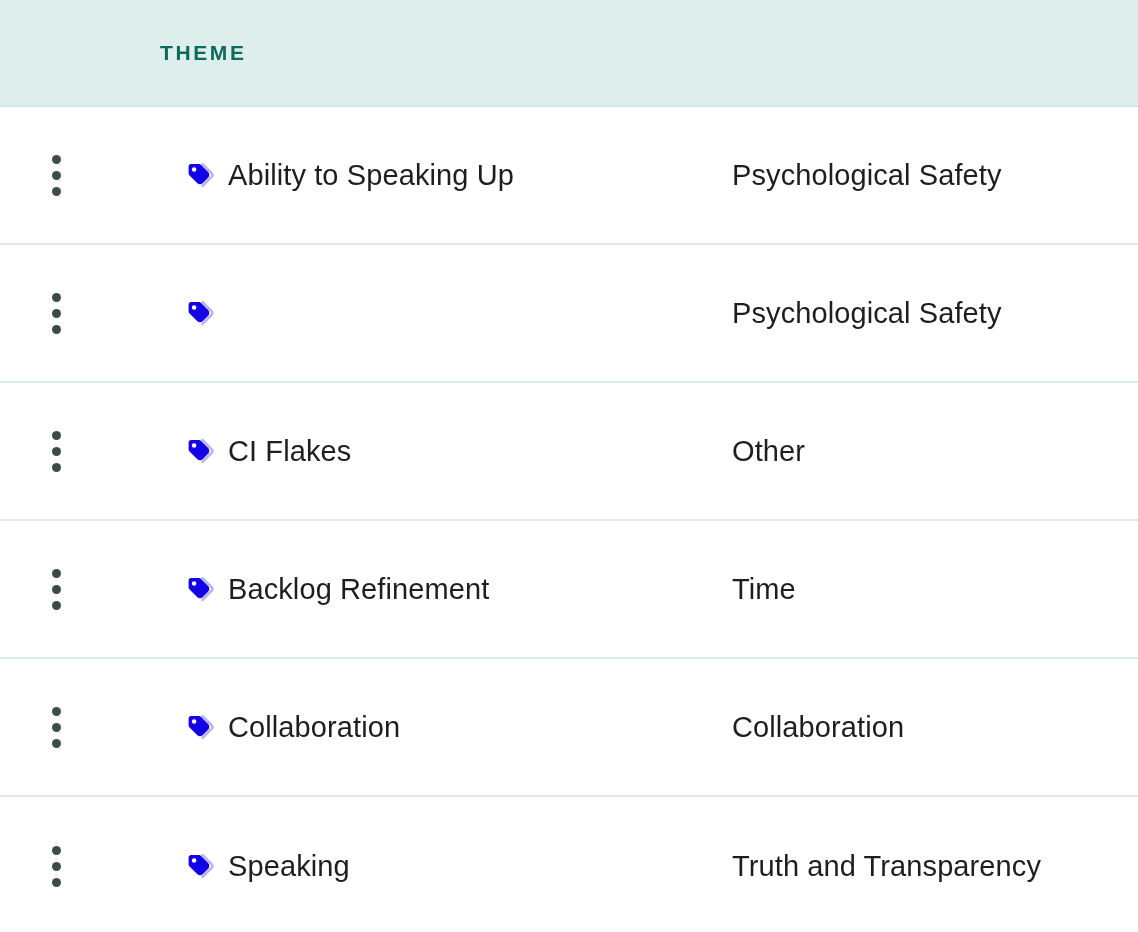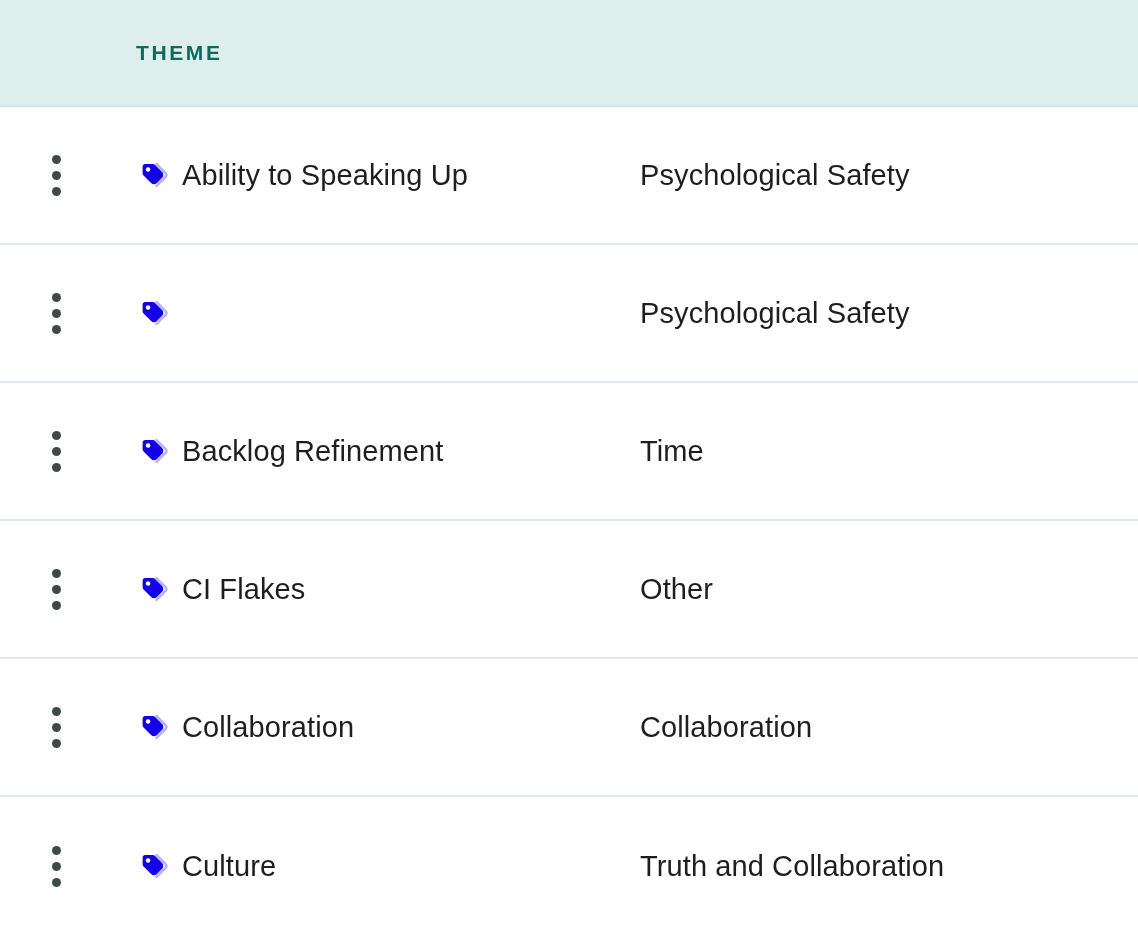--- a/index.html
+++ b/index.html
@@ -34,38 +34,40 @@
     box-sizing: border-box;
   }
   .th {
     color: #0d6b5e;
     font-size: 21px;
     font-weight: bold;
     letter-spacing: 2.6px;
     text-transform: uppercase;
     white-space: nowrap;
     font-family: "Liberation Sans", "DejaVu Sans", sans-serif;
+    margin-left: 24px;
   }
   .col-menu   { width: 136px; min-width: 136px; }
   .col-theme  { width: 504px; min-width: 504px; }
   .col-type   { flex: 1 1 auto; }
 
   
   .table-body {
     display: flex;
     flex-direction: column;
   }
   .table-row {
     height: 138px;
     min-height: 138px;
     display: flex;
     align-items: center;
     background: #ffffff;
     border-bottom: 2px solid #dde9f2;
     box-sizing: border-box;
+    gap: 46px;
   }
   .table-row.last-row {
     border-bottom: none;
   }
 
   
   .cell-menu {
     width: 136px;
     min-width: 136px;
     display: flex;
@@ -217,20 +219,49 @@
       <svg class="tag-icon" viewBox="0 0 36 36" aria-hidden="true">
 
         <path d="M20.5 7.2 L29.8 16.4 C30.7 17.3 30.7 18.7 29.8 19.6 L20.5 28.8" fill="none" stroke="#b7b3f0" stroke-width="2.6" stroke-linecap="round" stroke-linejoin="round"></path>
 
         <path d="M6.6 9.4 C6.6 8.0 7.7 6.9 9.1 6.9 L17.0 6.9 C17.7 6.9 18.3 7.2 18.8 7.7 L26.1 15.0
                  C27.7 16.6 27.7 19.2 26.1 20.8 L20.9 26.0 C19.3 27.6 16.7 27.6 15.1 26.0
                  L7.8 18.7 C7.3 18.2 6.6 17.4 6.6 16.6 Z" fill="#1400e6"></path>
 
         <circle cx="12.1" cy="12.4" r="2.25" fill="#ffffff"></circle>
       </svg>
+      <span class="theme-label">CI Flakes</span>
+    </div>
+
+    <div class="cell-type">
+      <span class="type-label">Other</span>
+    </div>
+
+  </div>
+      <div class="table-row">
+
+    <div class="cell-menu">
+      <div class="kebab-icon">
+        <span></span>
+        <span></span>
+        <span></span>
+      </div>
+    </div>
+
+    <div class="cell-theme">
+      <svg class="tag-icon" viewBox="0 0 36 36" aria-hidden="true">
+
+        <path d="M20.5 7.2 L29.8 16.4 C30.7 17.3 30.7 18.7 29.8 19.6 L20.5 28.8" fill="none" stroke="#b7b3f0" stroke-width="2.6" stroke-linecap="round" stroke-linejoin="round"></path>
+
+        <path d="M6.6 9.4 C6.6 8.0 7.7 6.9 9.1 6.9 L17.0 6.9 C17.7 6.9 18.3 7.2 18.8 7.7 L26.1 15.0
+                 C27.7 16.6 27.7 19.2 26.1 20.8 L20.9 26.0 C19.3 27.6 16.7 27.6 15.1 26.0
+                 L7.8 18.7 C7.3 18.2 6.6 17.4 6.6 16.6 Z" fill="#1400e6"></path>
+
+        <circle cx="12.1" cy="12.4" r="2.25" fill="#ffffff"></circle>
+      </svg>
       <span class="theme-label">Backlog Refinement</span>
     </div>
 
     <div class="cell-type">
       <span class="type-label">Time</span>
     </div>
 
   </div>
       <div class="table-row">
 
@@ -246,49 +277,20 @@
       <svg class="tag-icon" viewBox="0 0 36 36" aria-hidden="true">
 
         <path d="M20.5 7.2 L29.8 16.4 C30.7 17.3 30.7 18.7 29.8 19.6 L20.5 28.8" fill="none" stroke="#b7b3f0" stroke-width="2.6" stroke-linecap="round" stroke-linejoin="round"></path>
 
         <path d="M6.6 9.4 C6.6 8.0 7.7 6.9 9.1 6.9 L17.0 6.9 C17.7 6.9 18.3 7.2 18.8 7.7 L26.1 15.0
                  C27.7 16.6 27.7 19.2 26.1 20.8 L20.9 26.0 C19.3 27.6 16.7 27.6 15.1 26.0
                  L7.8 18.7 C7.3 18.2 6.6 17.4 6.6 16.6 Z" fill="#1400e6"></path>
 
         <circle cx="12.1" cy="12.4" r="2.25" fill="#ffffff"></circle>
       </svg>
-      <span class="theme-label">CI Flakes</span>
-    </div>
-
-    <div class="cell-type">
-      <span class="type-label">Other</span>
-    </div>
-
-  </div>
-      <div class="table-row">
-
-    <div class="cell-menu">
-      <div class="kebab-icon">
-        <span></span>
-        <span></span>
-        <span></span>
-      </div>
-    </div>
-
-    <div class="cell-theme">
-      <svg class="tag-icon" viewBox="0 0 36 36" aria-hidden="true">
-
-        <path d="M20.5 7.2 L29.8 16.4 C30.7 17.3 30.7 18.7 29.8 19.6 L20.5 28.8" fill="none" stroke="#b7b3f0" stroke-width="2.6" stroke-linecap="round" stroke-linejoin="round"></path>
-
-        <path d="M6.6 9.4 C6.6 8.0 7.7 6.9 9.1 6.9 L17.0 6.9 C17.7 6.9 18.3 7.2 18.8 7.7 L26.1 15.0
-                 C27.7 16.6 27.7 19.2 26.1 20.8 L20.9 26.0 C19.3 27.6 16.7 27.6 15.1 26.0
-                 L7.8 18.7 C7.3 18.2 6.6 17.4 6.6 16.6 Z" fill="#1400e6"></path>
-
-        <circle cx="12.1" cy="12.4" r="2.25" fill="#ffffff"></circle>
-      </svg>
       <span class="theme-label">Collaboration</span>
     </div>
 
     <div class="cell-type">
       <span class="type-label">Collaboration</span>
     </div>
 
   </div>
       <div class="table-row last-row">
 
@@ -304,23 +306,23 @@
       <svg class="tag-icon" viewBox="0 0 36 36" aria-hidden="true">
 
         <path d="M20.5 7.2 L29.8 16.4 C30.7 17.3 30.7 18.7 29.8 19.6 L20.5 28.8" fill="none" stroke="#b7b3f0" stroke-width="2.6" stroke-linecap="round" stroke-linejoin="round"></path>
 
         <path d="M6.6 9.4 C6.6 8.0 7.7 6.9 9.1 6.9 L17.0 6.9 C17.7 6.9 18.3 7.2 18.8 7.7 L26.1 15.0
                  C27.7 16.6 27.7 19.2 26.1 20.8 L20.9 26.0 C19.3 27.6 16.7 27.6 15.1 26.0
                  L7.8 18.7 C7.3 18.2 6.6 17.4 6.6 16.6 Z" fill="#1400e6"></path>
 
         <circle cx="12.1" cy="12.4" r="2.25" fill="#ffffff"></circle>
       </svg>
-      <span class="theme-label">Culture</span>
-    </div>
-
-    <div class="cell-type">
-      <span class="type-label">Truth and Collaboration</span>
+      <span class="theme-label">Speaking</span>
+    </div>
+
+    <div class="cell-type">
+      <span class="type-label">Truth and Transparency</span>
     </div>
 
   </div>
     </div>
 
 </div>
 
 </body></html>

